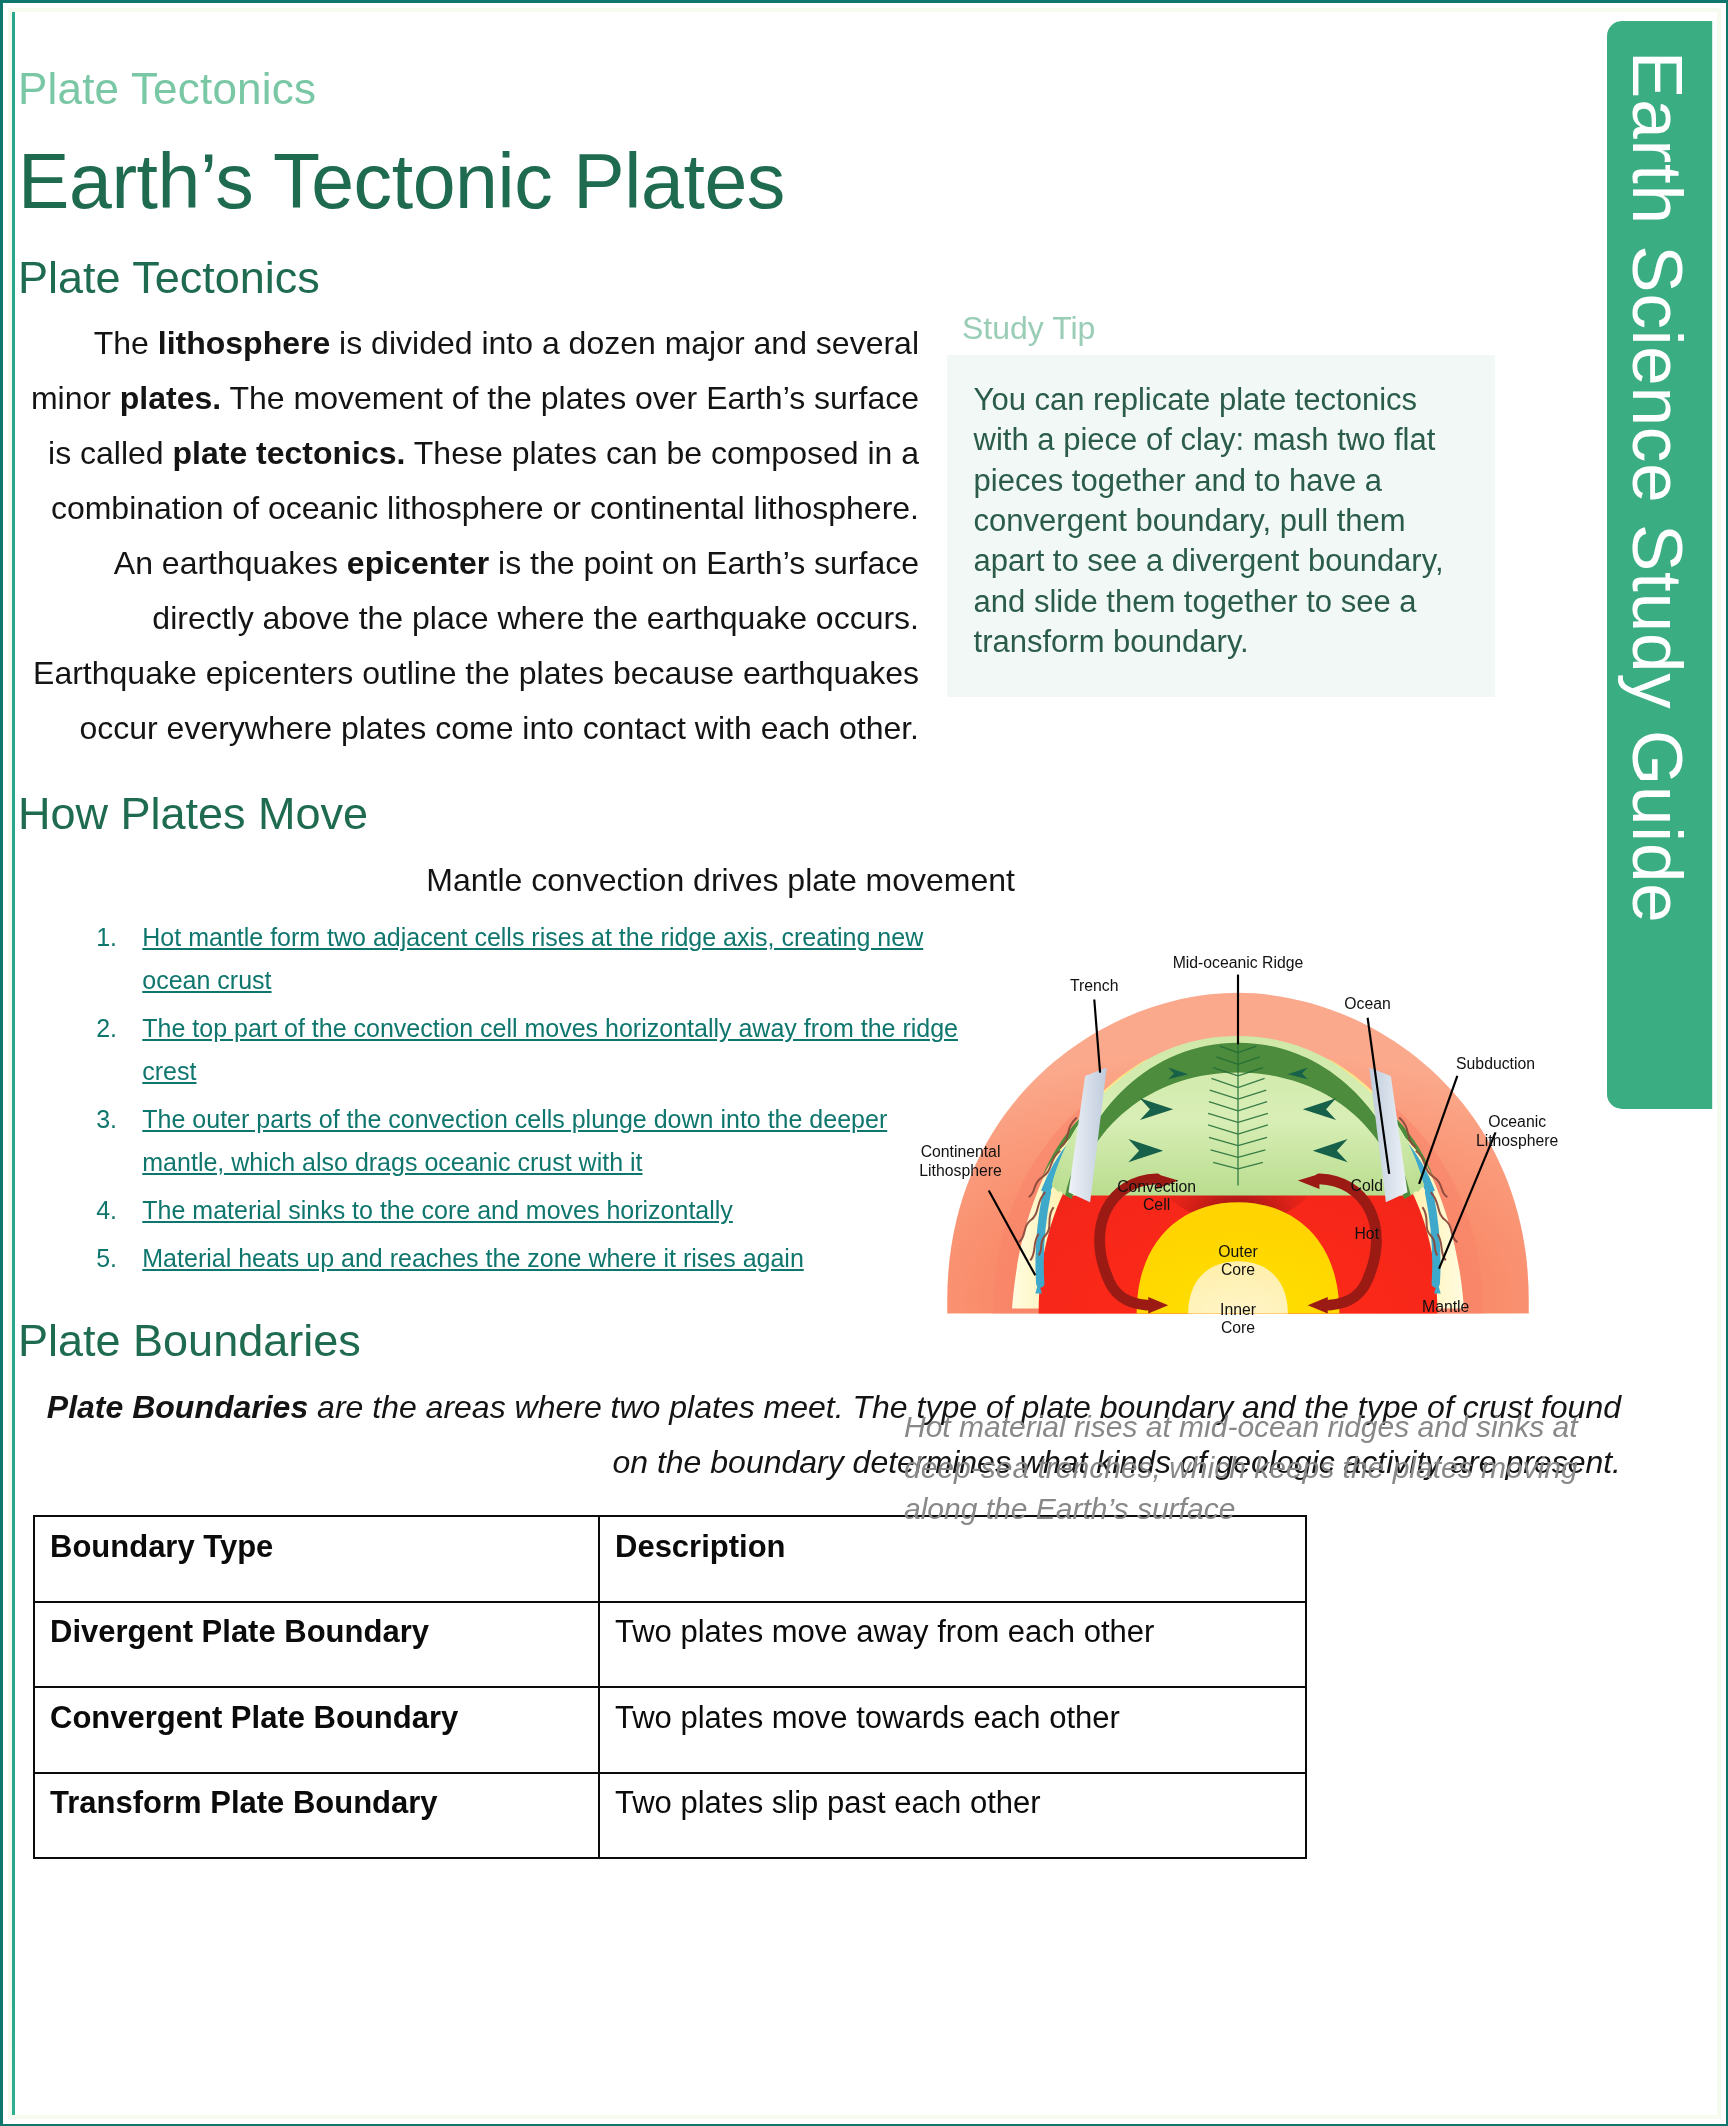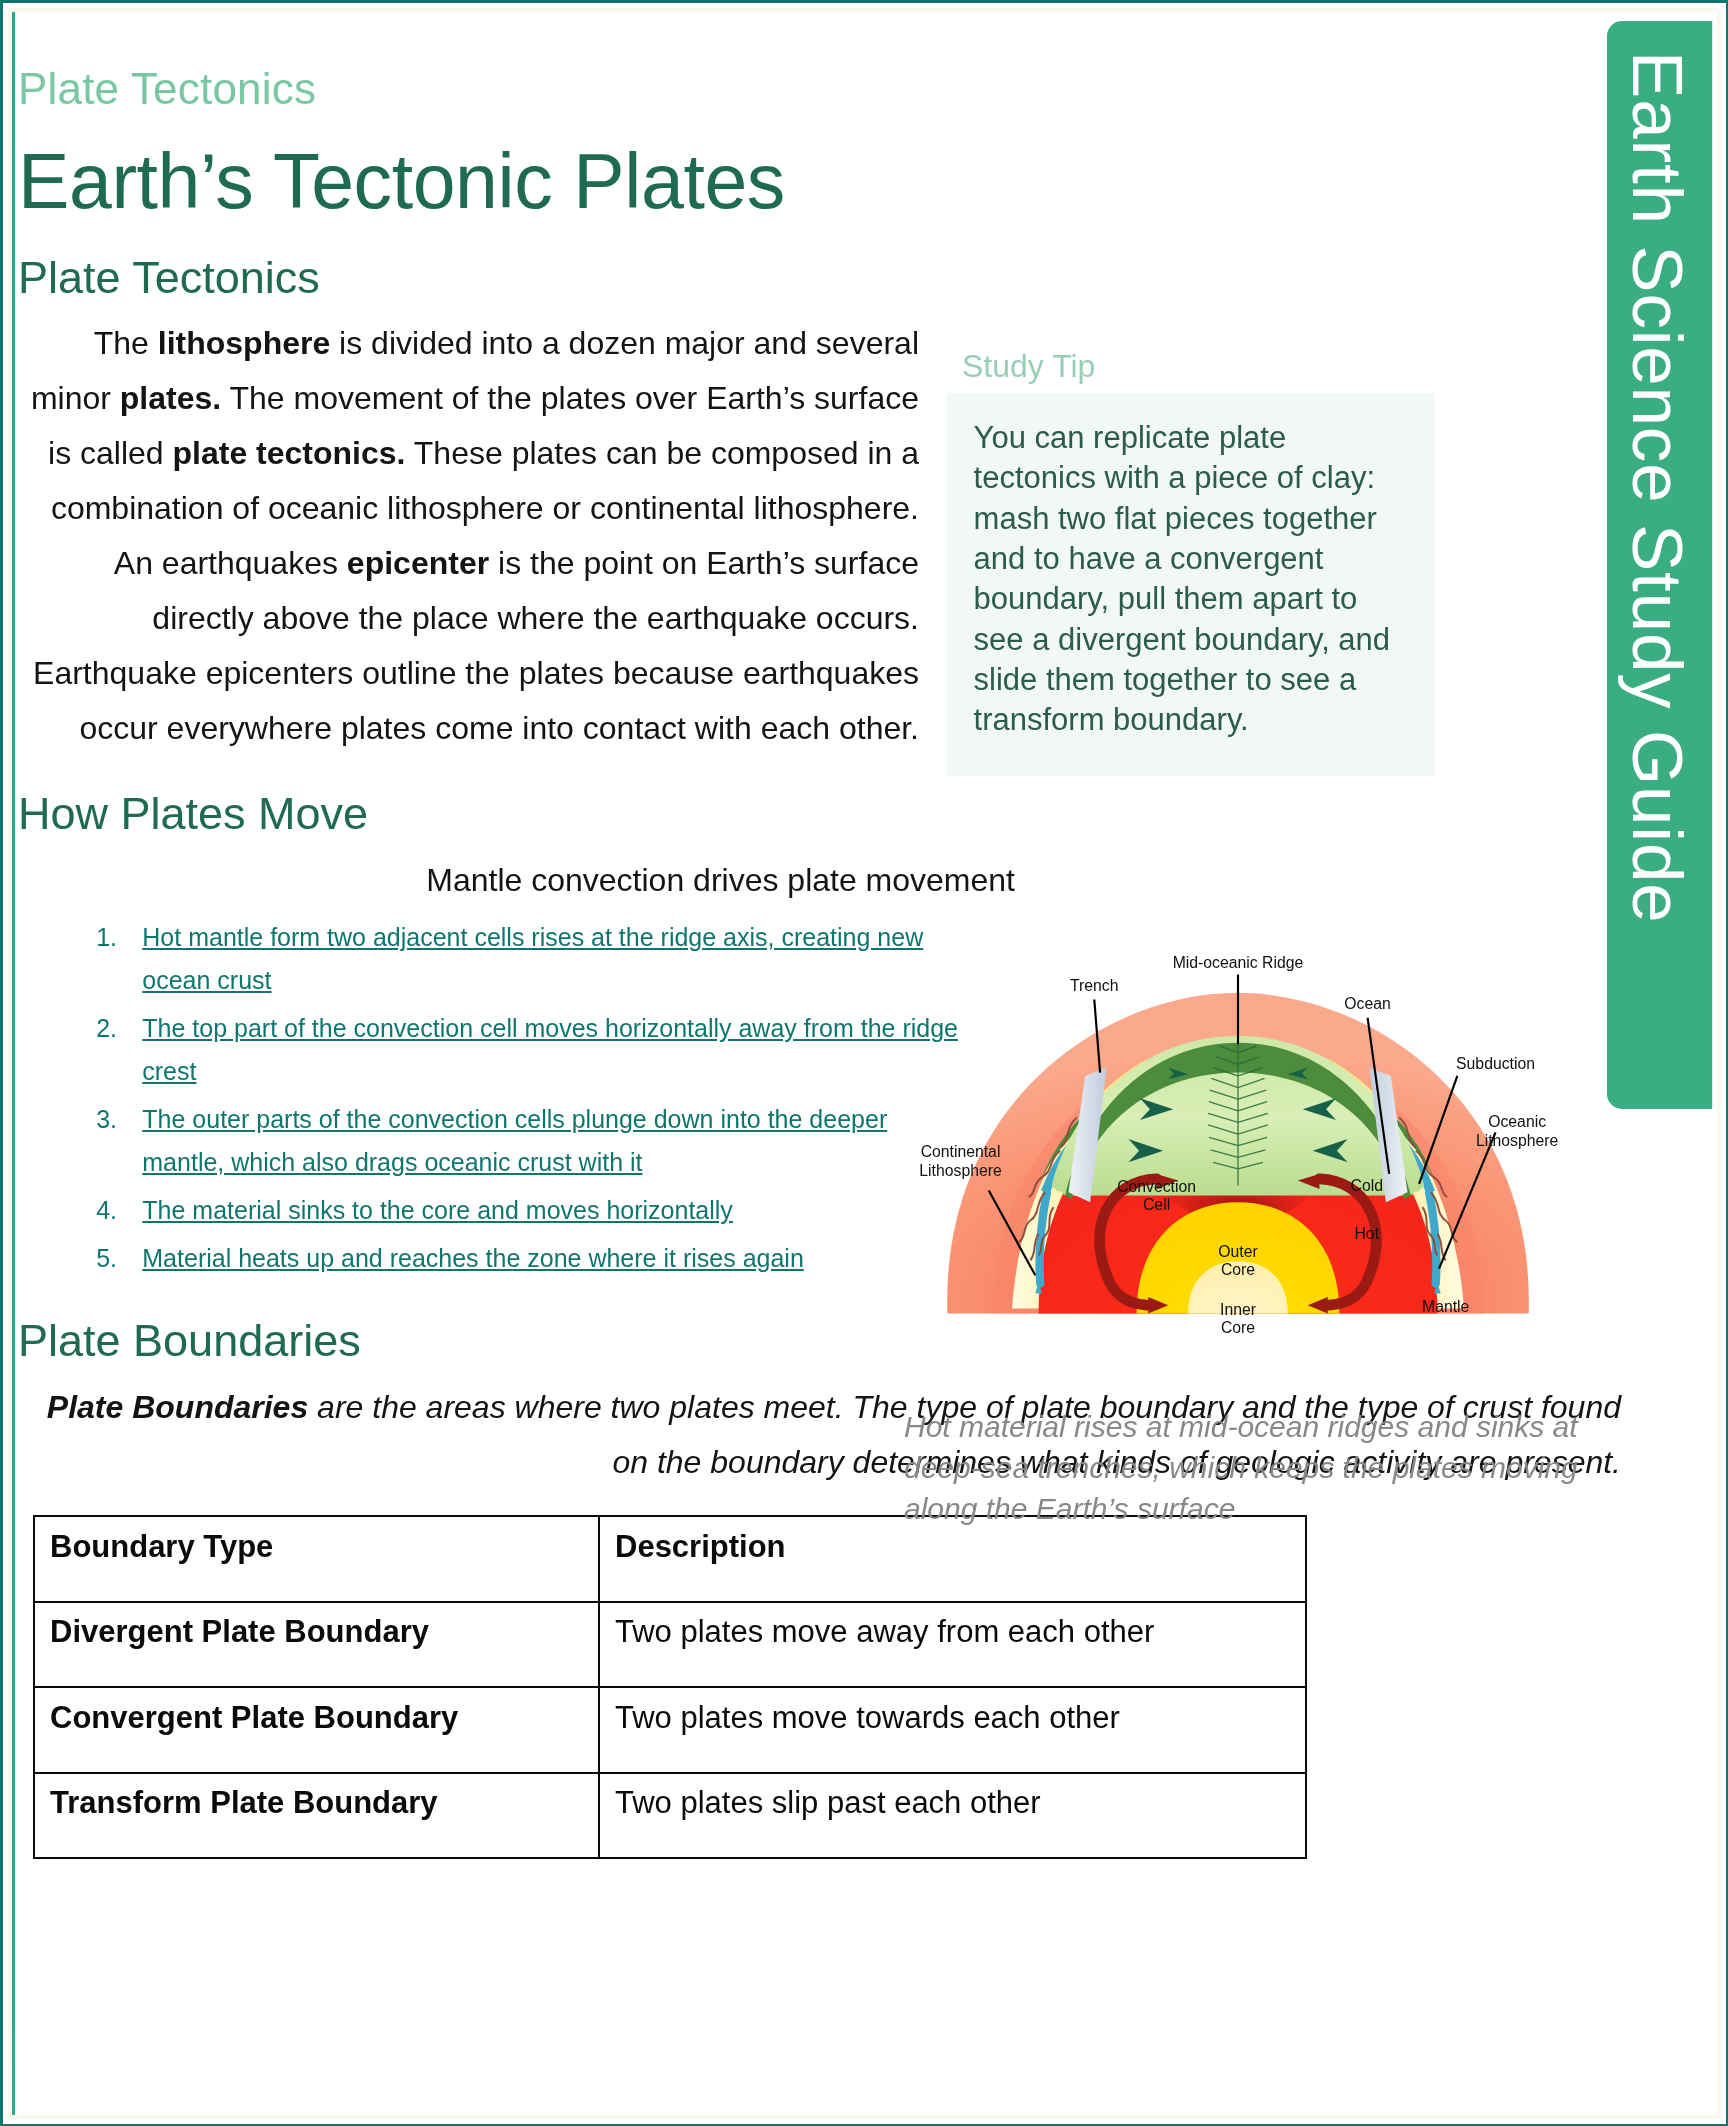--- a/index.html
+++ b/index.html
@@ -91,22 +91,21 @@
 
   
   .flowcol { width: 901px; }
   .fullwidth { width: 1603px; font-style: italic; }
 
   
   #studytip {
     position: absolute;
     left: 929px;
     top: 297px;
-    width: 488px;
-    margin-top: 38px;
+    width: 548px;
   }
   #studytip .tip-label {
     font-size: 32px;
     color: #9ACDB6;
     line-height: 1.0;
     margin: 0 0 11.6px 15px;
     font-weight: 400;
   }
   #studytip .tip-box {
     background: #F1F8F5;

